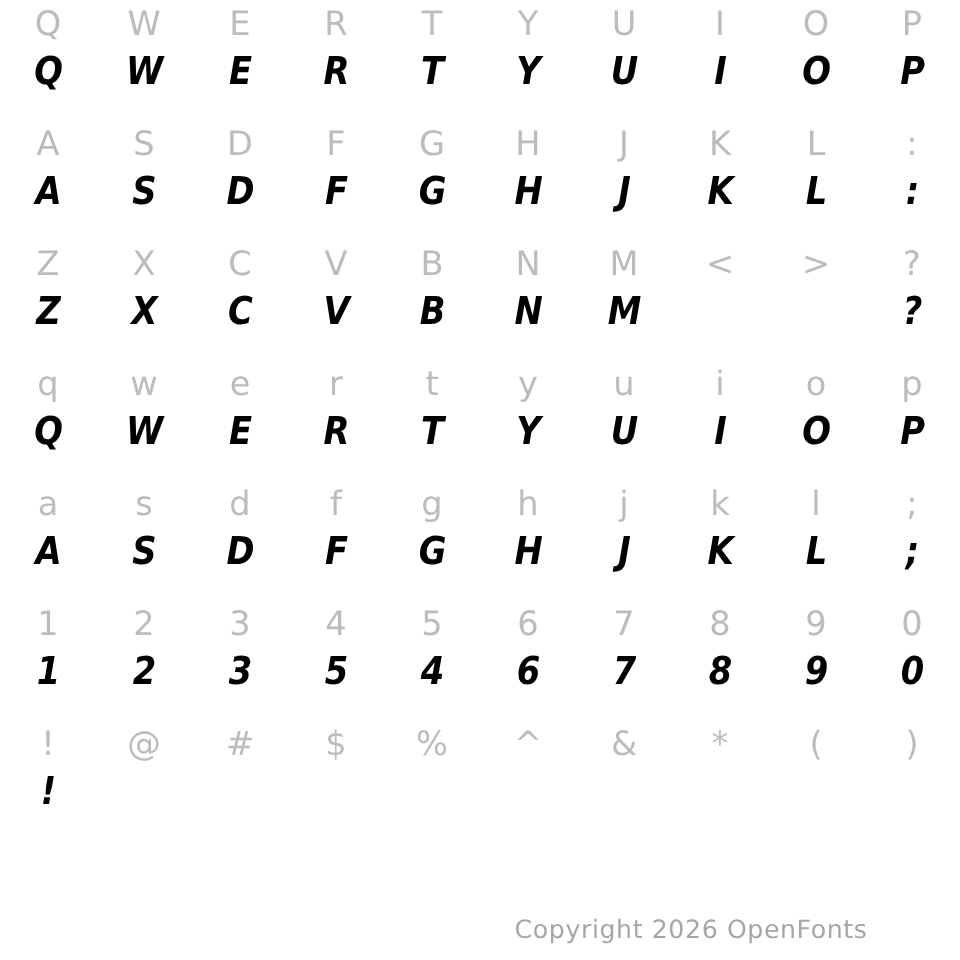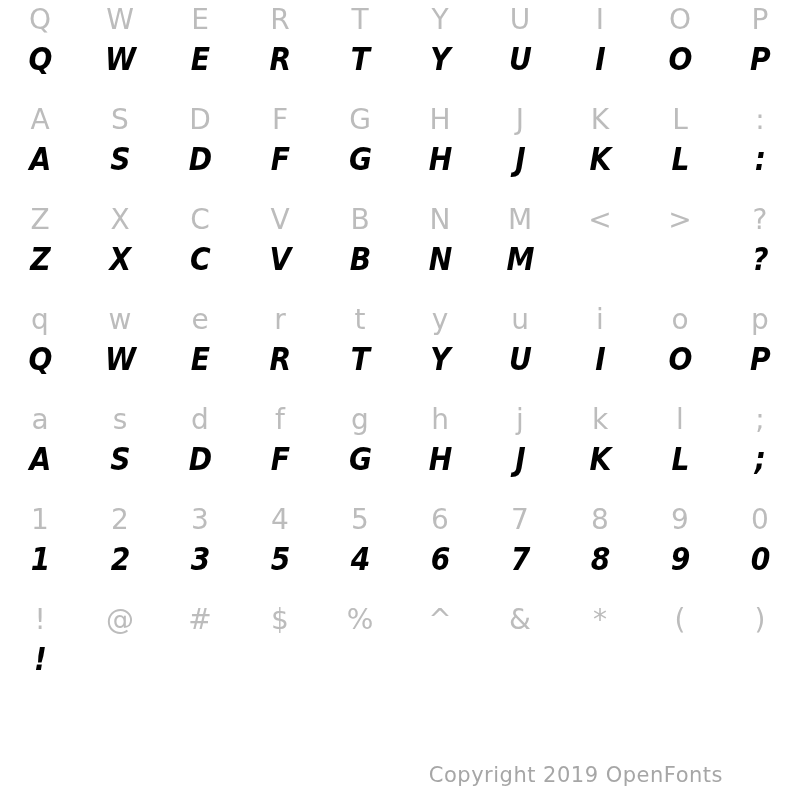--- a/index.html
+++ b/index.html
@@ -246,14 +246,14 @@
           <span class="cell"></span>
           <span class="cell"></span>
           <span class="cell"></span>
           <span class="cell"></span>
           <span class="cell"></span>
           <span class="cell"></span>
           <span class="cell"></span>
         </div>
       </div>
     </div>
-  <div id="footer">Copyright 2019 OpenFonts</div>
+  <div id="footer">Copyright 2026 OpenFonts</div>
 </div>
 
 </body></html>

